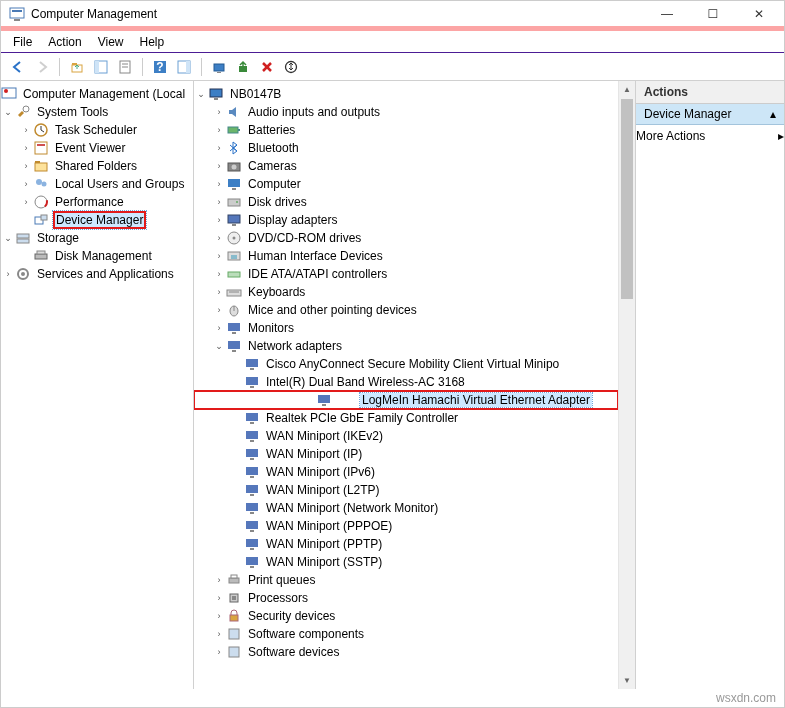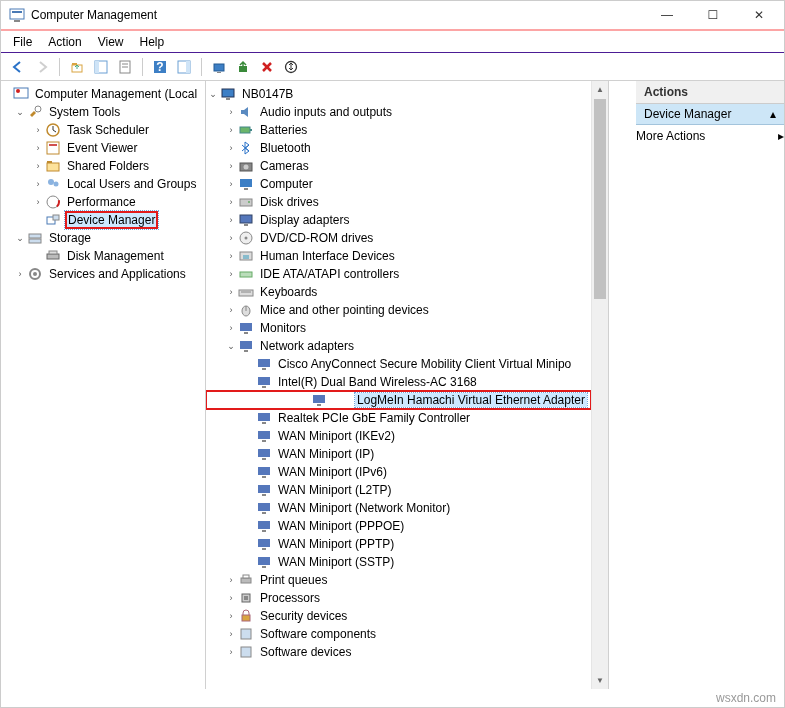--- a/index.html
+++ b/index.html
@@ -1,34 +1,34 @@
 <!DOCTYPE html>
 <html><head>
 <meta charset="utf-8">
 <style>
 * { box-sizing: border-box; font-family: "Segoe UI", Tahoma, sans-serif; font-size: 12px; }
 body { margin: 0; background: #fff; width: 785px; height: 708px; border: 1px solid #ccc; overflow: hidden; }
 
-.titlebar { height: 30px; display: flex; align-items: center; padding: 0 2px 0 8px; border-bottom: 2px solid #fca5a5; }
+.titlebar { height: 30px; display: flex; align-items: center; padding: 0 2px 0 8px; border-bottom: 5px solid #fca5a5; }
 .titlebar .icon { width: 16px; height: 16px; margin-right: 6px; }
 .titlebar .title { flex: 1; }
 .titlebar .winbtn { width: 46px; height: 30px; display: flex; align-items: center; justify-content: center; color: #333; cursor: default; }
 
 .menubar { height: 22px; display: flex; align-items: center; padding: 0 4px; border-bottom: 1px solid #4c1d95; }
 .menubar span { padding: 2px 8px; cursor: default; }
 
 .toolbar { height: 28px; display: flex; align-items: center; gap: 2px; padding: 2px 6px; border-bottom: 1px solid #d0d0d0; }
 .toolbar .sep { width: 1px; height: 18px; background: #ccc; margin: 0 4px; }
 .tbtn { width: 22px; height: 22px; display: flex; align-items: center; justify-content: center; border: 1px solid transparent; }
 
 .content { display: flex; height: calc(100% - 30px - 22px - 28px - 18px); }
 .panel { overflow-y: auto; overflow-x: hidden; }
-.leftpanel { width: 193px; border-right: 1px solid #d0d0d0; margin-left: 12px; }
+.leftpanel { width: 193px; border-right: 1px solid #d0d0d0; }
 .midpanel { flex: 1; border-right: 1px solid #d0d0d0; }
-.rightpanel { width: 148px; display: flex; flex-direction: column; margin-left: 27px; }
+.rightpanel { width: 148px; display: flex; flex-direction: column; }
 .rightpanel .hdr { background: #f0f0f0; border-bottom: 1px solid #ccc; padding: 4px 8px; font-weight: bold; color: #333; }
 .rightpanel .section { background: #cde6f7; padding: 3px 8px; display: flex; justify-content: space-between; align-items: center; border-bottom: 1px solid #a3c4dc; }
 .rightpanel .item { padding: 4px 0; display: flex; justify-content: space-between; align-items: center; }
 
 .tree { padding: 4px 0; white-space: nowrap; }
 .row { display: flex; align-items: center; height: 18px; padding-right: 4px; cursor: default; }
 .indent { display: inline-block; width: 18px; height: 18px; }
 .caret { width: 14px; height: 18px; display: flex; align-items: center; justify-content: center; color: #555; font-size: 9px; flex-shrink: 0; }
 .icon16 { width: 16px; height: 16px; margin: 0 4px 0 0; flex-shrink: 0; display: flex; align-items: center; justify-content: center; }
 .row .label { padding: 0 2px; }

